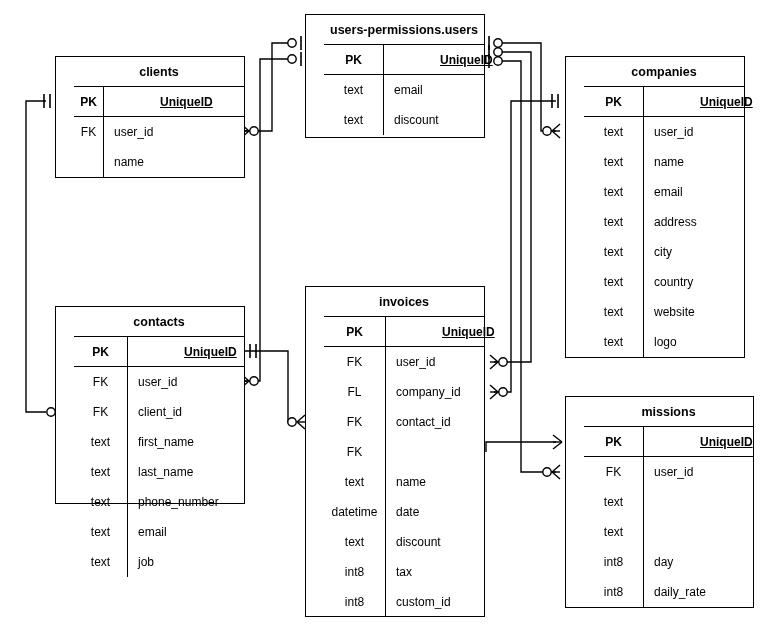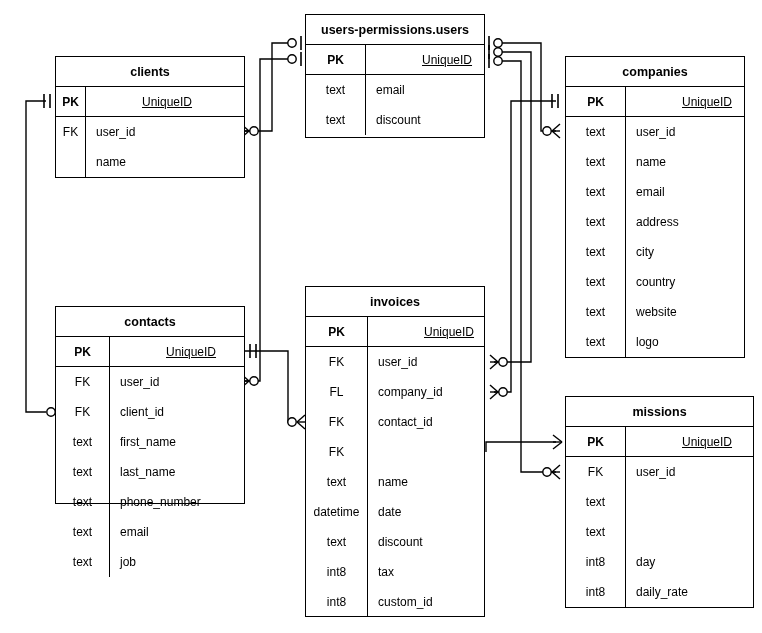--- a/index.html
+++ b/index.html
@@ -1,31 +1,31 @@
 <!DOCTYPE html>
 <html><head>
 <meta charset="utf-8">
 <style>
   html,body{margin:0;padding:0;background:#ffffff;}
   body{width:762px;height:633px;position:relative;overflow:hidden;
        font-family:"Liberation Sans","DejaVu Sans",sans-serif;color:#000;}
   #canvas{position:absolute;left:0;top:0;width:762px;height:633px;}
   svg.wires{position:absolute;left:0;top:0;width:762px;height:633px;pointer-events:none;}
-  .entity{position:absolute;border:1.4px solid #000;background:#fff;box-sizing:border-box;}
+  .entity{position:absolute;border:1.4px solid #000;background:#fff;box-sizing:border-box;padding-left:18px;}
   .ent-title{height:30px;line-height:30px;text-align:center;font-weight:bold;font-size:12.5px;
              border-bottom:1.4px solid #000;box-sizing:border-box;}
   .ent-rows{position:relative;}
   .row{display:flex;height:30px;box-sizing:border-box;}
   .row.pkrow{border-bottom:1.4px solid #000;gap:46px;}
   .cell-type{flex:0 0 auto;display:flex;align-items:center;justify-content:center;
              font-size:12px;box-sizing:border-box;border-right:1px solid #000;}
   .cell-name{flex:1 1 auto;display:flex;align-items:center;padding-left:10px;
              font-size:12px;box-sizing:border-box;}
   .row.pkrow .cell-type{font-weight:bold;}
-  .row.pkrow .cell-name{font-weight:normal;text-decoration:underline;}
+  .row.pkrow .cell-name{font-weight:bold;text-decoration:underline;}
   .row:not(.pkrow) .cell-type{border-right:1px solid #000;}
   .ent-rows .row:not(.pkrow):not(:first-child) .cell-type{border-top:none;}
 </style>
 </head>
 <body>
 
 <div id="canvas">
 
   <svg class="wires" viewBox="0 0 762 633" xmlns="http://www.w3.org/2000/svg">
     <g fill="none" stroke="#000" stroke-width="1.4">

